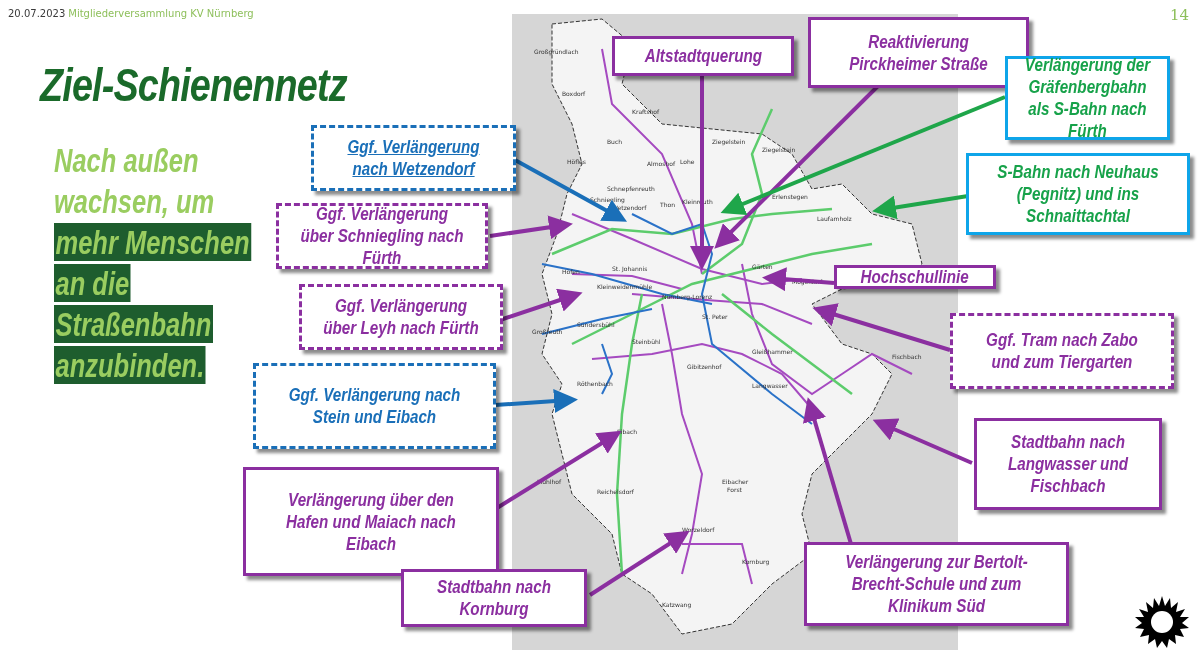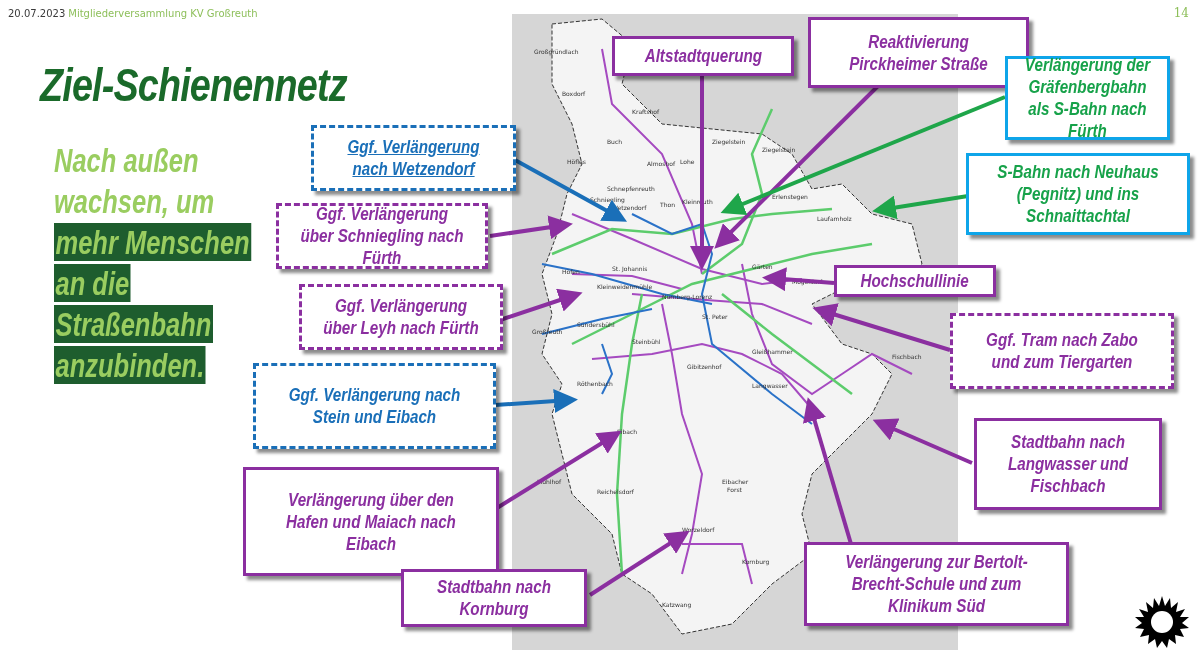--- a/index.html
+++ b/index.html
@@ -1,39 +1,39 @@
 <!DOCTYPE html>
 <html><head>
 <meta charset="utf-8">
 <style>
   html, body { margin:0; padding:0; }
   body { width:1199px; height:662px; position:relative; overflow:hidden; background:#ffffff; font-family:"Liberation Sans", sans-serif; }
   .header-line { position:absolute; left:8px; top:8px; font-size:10px; color:#3a3a3a; font-family:"DejaVu Sans", sans-serif; }
   .header-line .sub { color:#8dbf5a; margin-left:3px; }
-  .page-num { position:absolute; right:10px; top:6px; font-size:12px; color:#8dbf5a; font-family:"DejaVu Serif", serif; }
+  .page-num { position:absolute; right:10px; top:6px; font-size:15px; color:#8dbf5a; font-family:"DejaVu Serif", serif; }
   .title { position:absolute; left:40px; top:58px; font-size:46px; font-weight:bold; font-style:italic; color:#1a6a2a; letter-spacing:-1px; transform:scaleX(0.82); transform-origin:left top; font-family:"Liberation Sans Narrow","Liberation Sans", sans-serif; }
   .slogan { position:absolute; left:54px; top:140px; width:230px; font-weight:bold; font-style:italic; font-size:34px; line-height:41px; color:#9acd60; font-family:"Liberation Sans", sans-serif; }
   .slogan .ln { display:block; white-space:nowrap; transform:scaleX(0.75); transform-origin:left top; }
   .slogan .hl { background:#1e5d2e; padding:0 2px; }
   .map { position:absolute; left:512px; top:14px; width:446px; height:636px; background:#d6d6d6; }
   .map svg { position:absolute; left:0; top:0; }
   .box { position:absolute; background:#fff; display:flex; align-items:center; justify-content:center; text-align:center; font-weight:bold; font-style:italic; box-shadow:4px 4px 3px rgba(0,0,0,0.45); box-sizing:border-box; }
   .box span { display:inline-block; transform:scaleX(0.8); font-size:19px; line-height:22px; }
   .purple { border:3px solid #8b2fa0; color:#8b2fa0; }
   .purple.dash { border:3px dashed #8b2fa0; }
   .green { border:3px solid #0ea5e9; color:#17a24a; }
   .blue.dash { border:3px dashed #1a6fb8; color:#1a6fb8; }
   .logo { position:absolute; left:1134px; top:594px; width:56px; height:56px; }
   .arrows { position:absolute; left:0; top:0; }
 </style>
 </head>
 <body>
 
 <div class="header-line">
-  <span>20.07.2023</span><span class="sub">Mitgliederversammlung  KV Großreuth</span>
+  <span>20.07.2023</span><span class="sub">Mitgliederversammlung  KV Nürnberg</span>
 </div>
 <div class="page-num">14</div>
 
 <div class="title">Ziel-Schienennetz</div>
 
 <div class="slogan">
   <span class="ln">Nach außen</span>
   <span class="ln">wachsen, um</span>
   <span class="ln"><span class="hl">mehr Menschen</span></span>
   <span class="ln"><span class="hl">an die</span></span>
@@ -157,21 +157,21 @@
   </div>
 <div class="box blue dash" style="left:311px;top:125px;width:205px;height:66px;text-decoration:underline;">
     <span>Ggf. Verlängerung nach Wetzendorf</span>
   </div>
 <div class="box purple dash" style="left:276px;top:203px;width:212px;height:66px;justify-content:flex-end;">
     <span>Ggf. Verlängerung über Schniegling nach Fürth</span>
   </div>
 <div class="box green" style="left:966px;top:153px;width:224px;height:82px;">
     <span>S-Bahn nach Neuhaus (Pegnitz) und ins Schnaittachtal</span>
   </div>
-<div class="box purple" style="left:834px;top:265px;width:162px;height:32px;">
+<div class="box purple" style="left:834px;top:265px;width:162px;height:24px;">
     <span>Hochschullinie</span>
   </div>
 <div class="box purple dash" style="left:299px;top:284px;width:204px;height:66px;">
     <span>Ggf. Verlängerung über Leyh nach Fürth</span>
   </div>
 <div class="box purple dash" style="left:950px;top:313px;width:224px;height:76px;">
     <span>Ggf. Tram nach Zabo und zum Tiergarten</span>
   </div>
 <div class="box blue dash" style="left:253px;top:363px;width:243px;height:86px;">
     <span>Ggf. Verlängerung nach Stein und Eibach</span>

